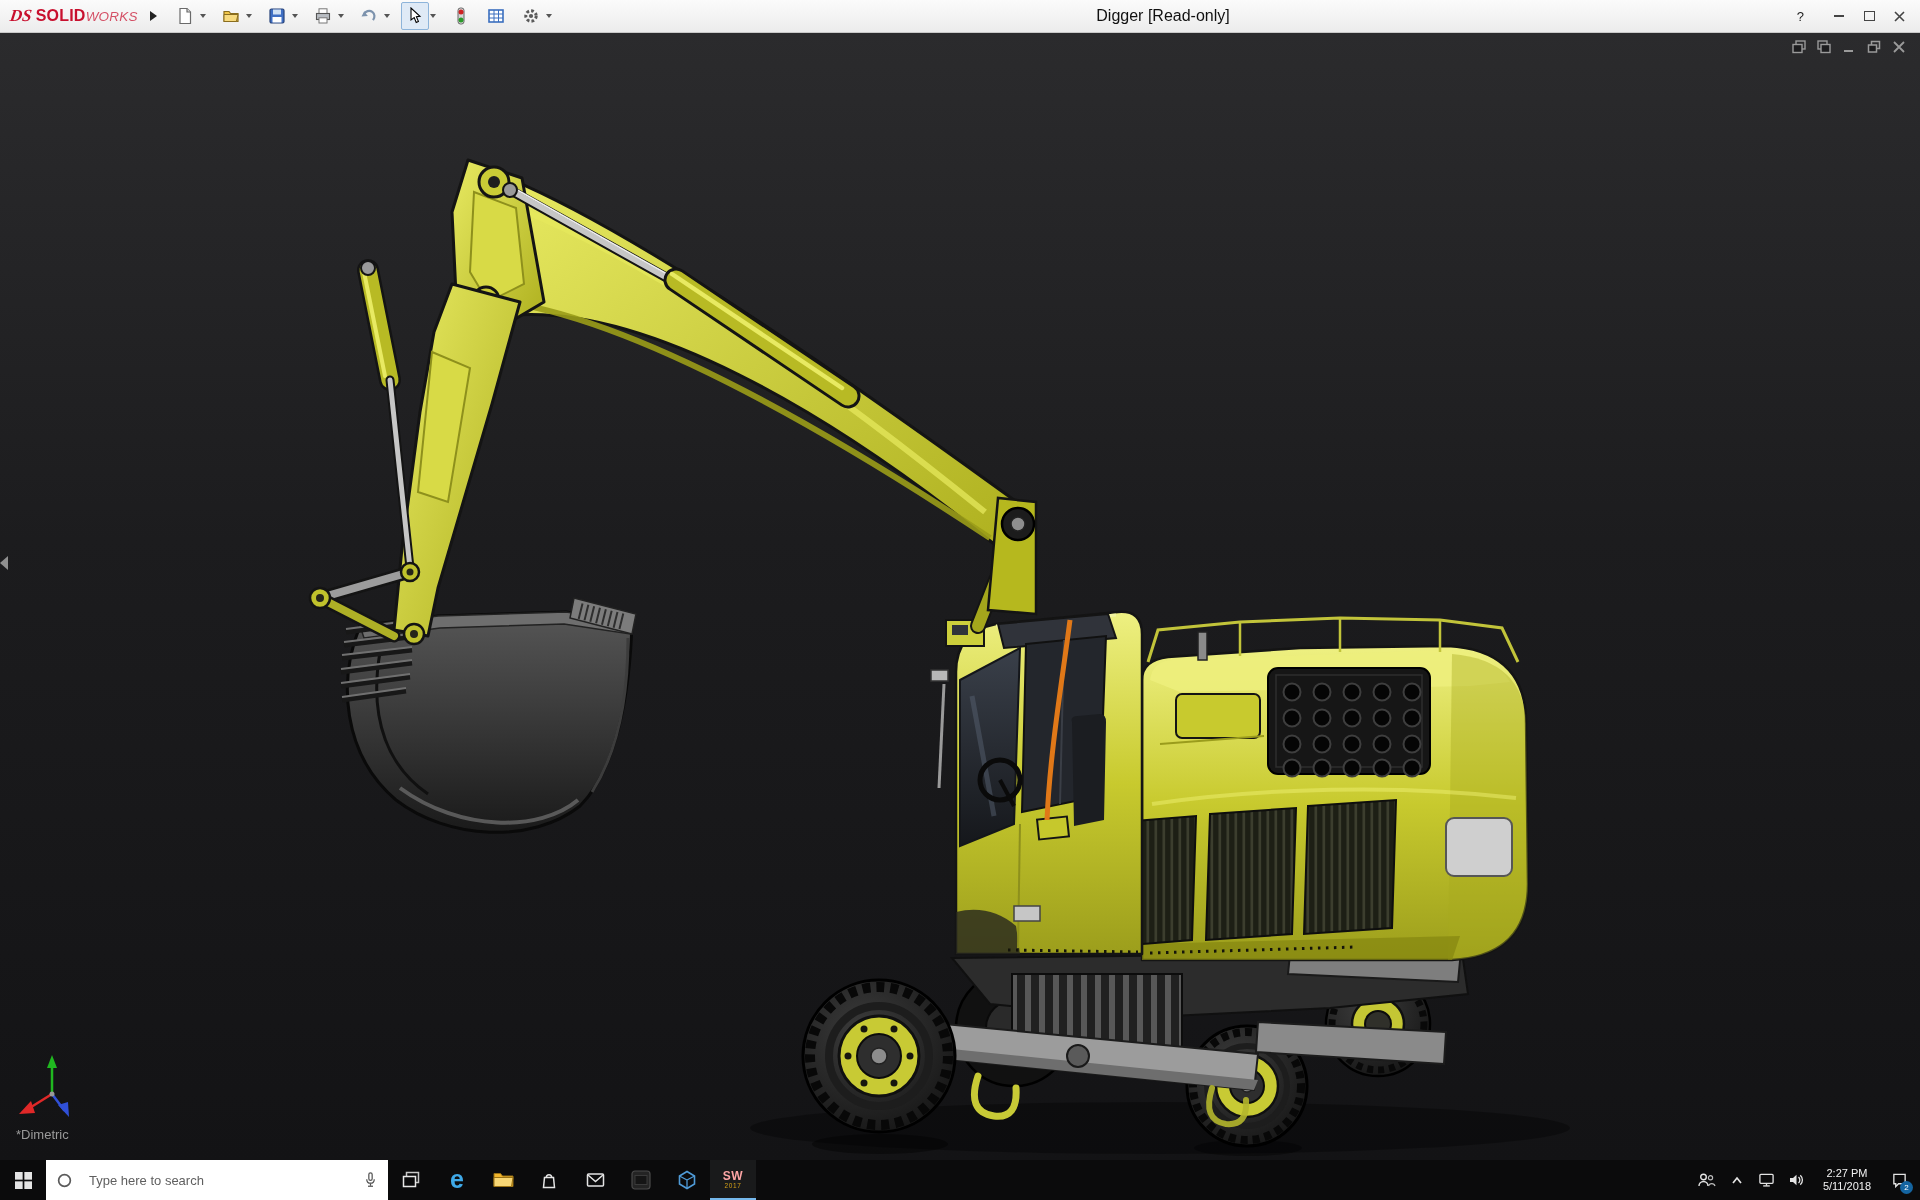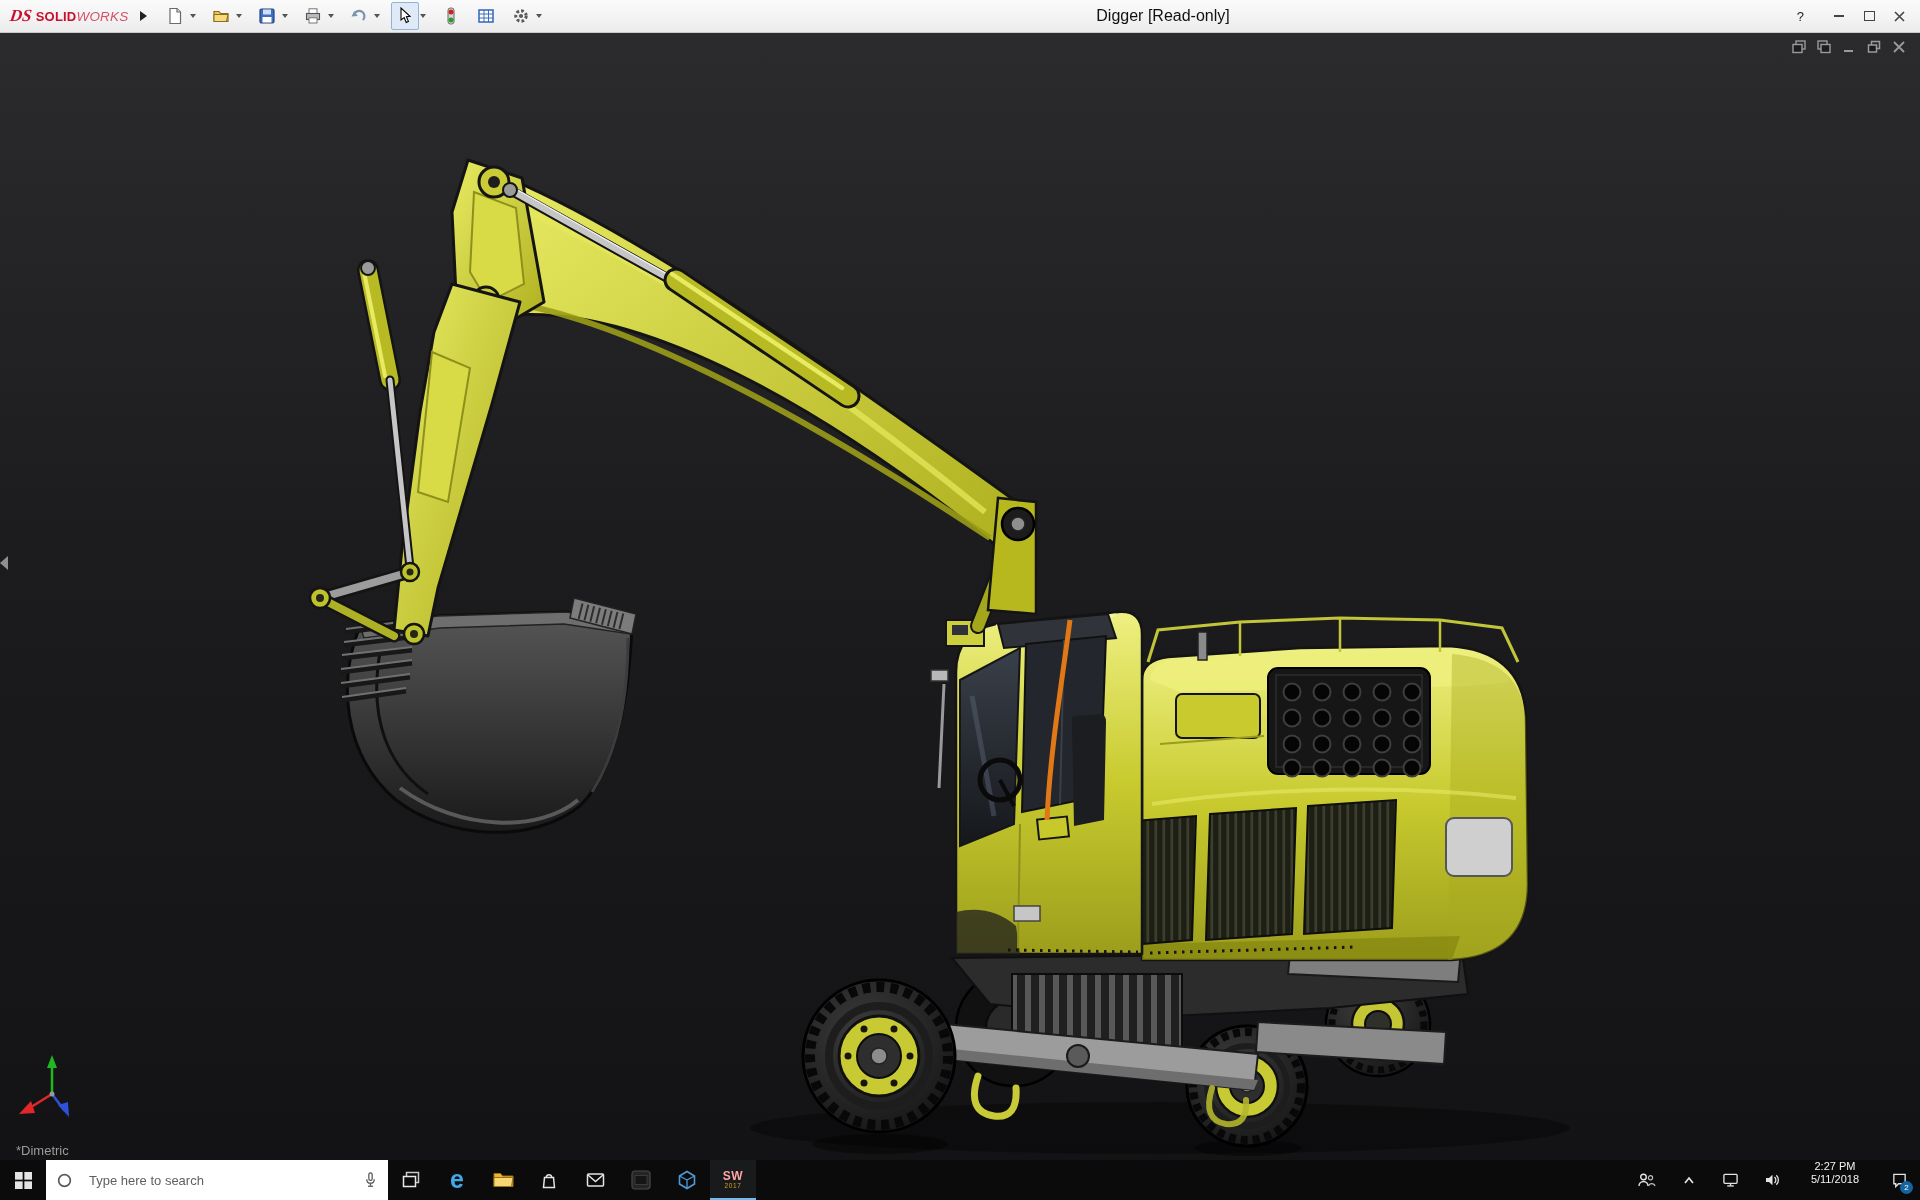--- a/index.html
+++ b/index.html
@@ -3,58 +3,58 @@
 <meta charset="utf-8">
 <style>
   html,body{margin:0;padding:0;width:1920px;height:1200px;overflow:hidden;background:#000;
     font-family:"Liberation Sans",sans-serif;-webkit-font-smoothing:antialiased;}
   
   .titlebar{position:absolute;top:0;left:0;right:0;height:32px;
     background:linear-gradient(#fbfbfb,#ececec);border-bottom:1px solid #c9c9c9;
     display:flex;align-items:center;z-index:30;}
   .brand{display:flex;align-items:baseline;padding-left:10px;white-space:nowrap;}
   .brand .ds{color:#c8102e;font:italic 700 17px "Liberation Serif",serif;margin-right:4px;transform:skewX(-8deg);}
-  .brand .solid{color:#c8102e;font-weight:700;font-size:13px;letter-spacing:.2px;}
+  .brand .solid{color:#c8102e;font-weight:700;font-size:16px;letter-spacing:.2px;}
   .brand .works{color:#c8102e;opacity:.72;font-weight:400;font-size:13.5px;letter-spacing:.2px;font-style:italic;}
   .expand-arrow{width:0;height:0;border-left:7px solid #222;border-top:5px solid transparent;
     border-bottom:5px solid transparent;margin:0 14px 0 12px;cursor:pointer;}
   .tbicons{display:flex;align-items:center;gap:2px;}
   .tb-btn{width:26px;height:26px;display:flex;align-items:center;justify-content:center;border:1px solid transparent;border-radius:2px;}
   .tb-btn.active{background:#dfeaf6;border:1px solid #8db4da;}
   .caret{width:0;height:0;border-left:3.5px solid transparent;border-right:3.5px solid transparent;
     border-top:4px solid #555;margin:0 4px 0 1px;}
   .grp{display:flex;align-items:center;margin-right:5px;}
   .win-title{position:absolute;left:1163px;top:50%;transform:translate(-50%,-50%);
     font-size:16px;color:#111;white-space:nowrap;}
   .tb-right{margin-left:auto;display:flex;align-items:center;gap:0;padding-right:6px;}
   .help-q{font-size:13px;color:#222;margin-right:20px;}
   .winctl{width:30px;height:26px;display:flex;align-items:center;justify-content:center;}
   
   .viewport{position:absolute;top:32px;left:0;right:0;bottom:40px;
     background:linear-gradient(180deg,#2b2b2d 0%,#1c1c1e 45%,#131315 100%);overflow:hidden;}
   .model-svg{position:absolute;left:0;top:0;}
   .doc-controls{position:absolute;top:7px;right:13px;display:flex;gap:9px;z-index:5;}
   .doc-controls span{display:flex;align-items:center;justify-content:center;width:16px;height:15px;}
-  .view-label{position:absolute;left:16px;bottom:2px;color:#9a9a9a;font-size:13px;z-index:5;margin-top:44px;}
+  .view-label{position:absolute;left:16px;bottom:18px;color:#9a9a9a;font-size:13px;z-index:5;margin-top:44px;}
   .panel-tab{position:absolute;left:0;top:524px;width:0;height:0;z-index:5;
     border-right:8px solid #8f8f8f;border-top:7px solid transparent;border-bottom:7px solid transparent;}
   
   .taskbar{position:absolute;left:0;right:0;bottom:0;height:40px;background:#0b0b0c;
     display:flex;align-items:stretch;color:#e8e8e8;z-index:30;}
   .tk-slot{width:46px;display:flex;align-items:center;justify-content:center;}
   .tk-slot.active{box-shadow:inset 0 -2px 0 #76b9ed;background:#191a1b;}
   .searchbox{width:322px;background:#fff;display:flex;align-items:center;gap:14px;padding:0 10px;}
   .searchbox input{border:0;outline:0;flex:1;font-size:13px;color:#5a5a5a;background:transparent;
     font-family:"Liberation Sans",sans-serif;}
   .searchbox input::placeholder{color:#5f5f5f;opacity:1;}
   .edge-e{font-size:25px;font-weight:700;color:#3fa9e8;line-height:1;transform:translateY(-1px);}
   .sw-ic{display:flex;flex-direction:column;align-items:center;line-height:1;}
   .sw-ic .l1{color:#fca5a5;font-weight:700;font-size:12px;letter-spacing:.5px;}
   .sw-ic .l2{color:#d4a017;font-size:6.5px;letter-spacing:.6px;margin-top:1px;}
-  .tray{margin-left:auto;display:flex;gap:16px;padding-right:6px;}
+  .tray{margin-left:auto;display:flex;align-items:center;gap:4px;padding-right:6px;}
   .tray-ic{width:26px;height:40px;display:flex;align-items:center;justify-content:center;}
   .clock{text-align:center;font-size:11px;line-height:13px;color:#f2f2f2;padding:0 9px;}
   .ac-wrap{position:relative;width:30px;height:40px;display:flex;align-items:center;justify-content:center;}
   .ac-badge{position:absolute;right:1px;bottom:6px;width:13px;height:13px;border-radius:50%;
     background:#1464a0;color:#fff;font-size:8px;display:flex;align-items:center;justify-content:center;}
 </style>
 </head>
 <body>
 
 <div class="titlebar">

